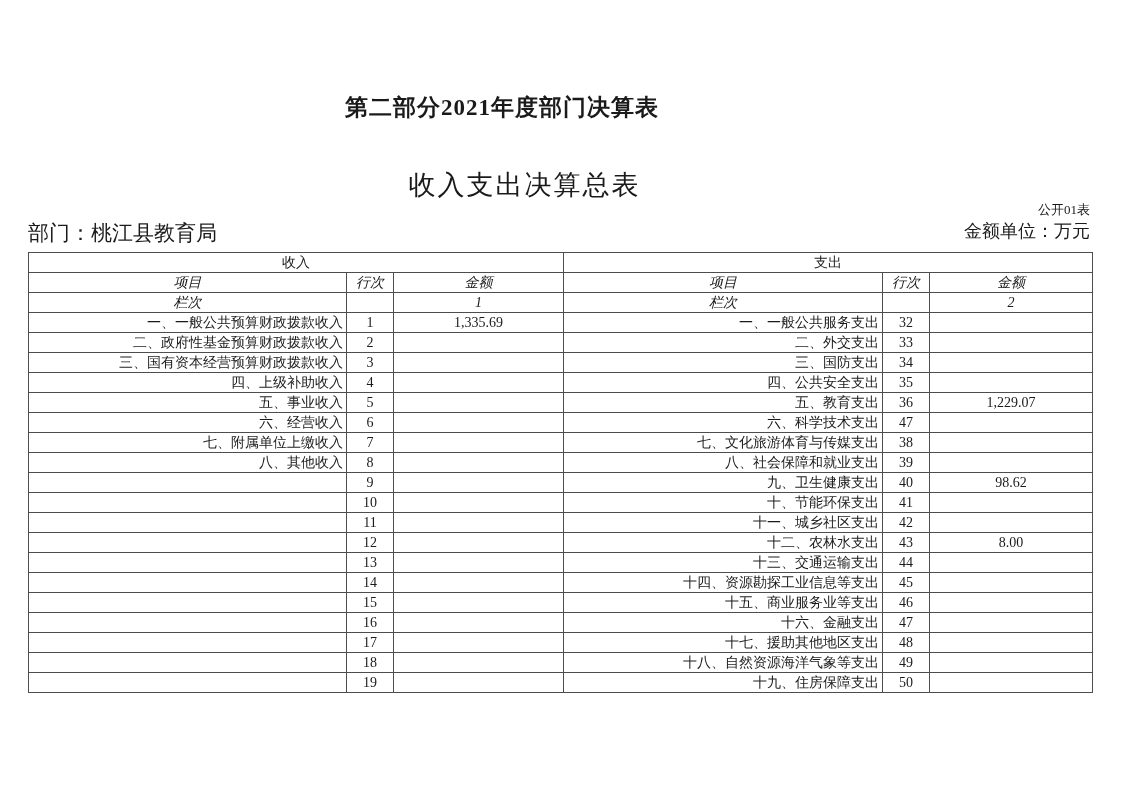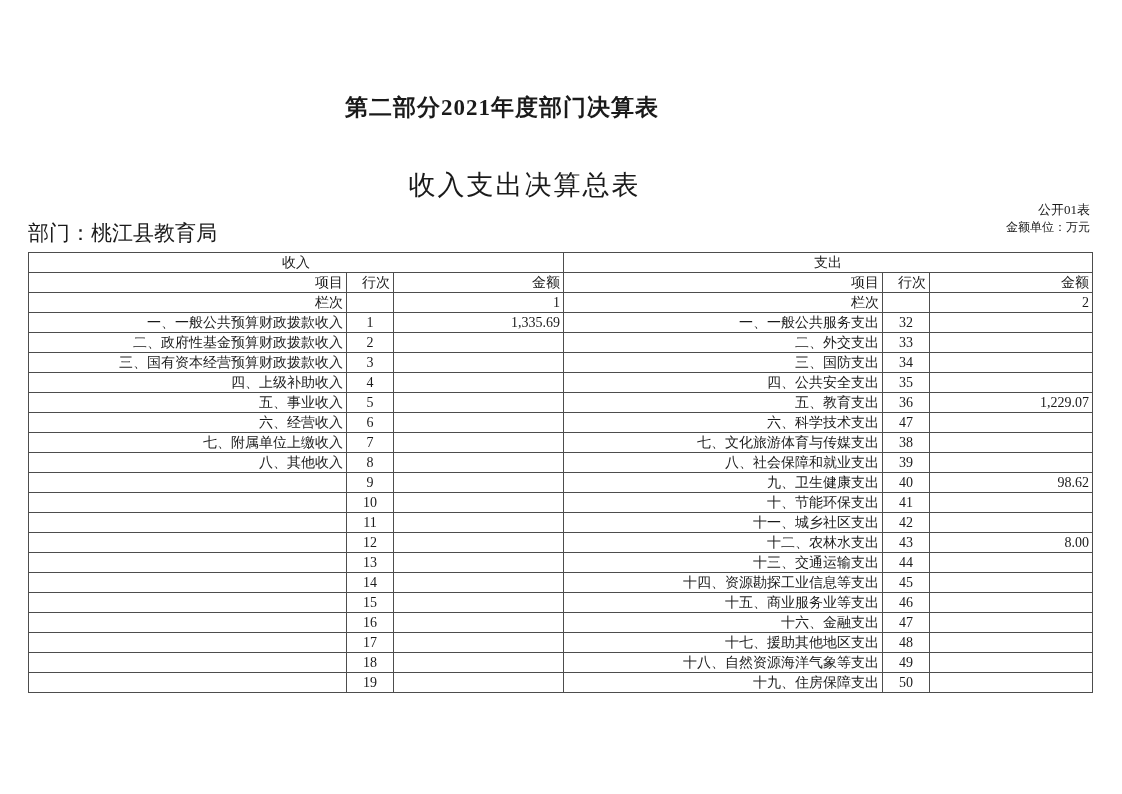--- a/index.html
+++ b/index.html
@@ -23,45 +23,45 @@
   .form-code {
     position: absolute; top: 201px; right: 32px;
     font-size: 13px;
   }
   .dept {
     position: absolute; top: 219px; left: 28px;
     font-size: 21px;
   }
   .unit {
     position: absolute; top: 219px; right: 32px;
-    font-size: 12px;
+    font-size: 18px;
   }
 
   table.main {
     position: absolute; top: 242px; left: 28px;
     width: 1064px;
     border-collapse: collapse;
     table-layout: fixed;
     margin-top: 10px;
   }
   table.main td {
     border: 1px solid #4d4d4d;
     height: 20px;
     font-size: 14px;
     line-height: 19px;
     padding: 0 3px;
     overflow: hidden;
     white-space: nowrap;
     vertical-align: middle;
   }
   td.section-head { text-align: center; font-size: 15px; }
-  td.col-head     { text-align: right; }
+  td.col-head     { text-align: center; font-style: italic; }
   td.c-item       { text-align: right; }
   td.c-line       { text-align: center; }
-  td.c-amt        { text-align: right; }
+  td.c-amt        { text-align: center; }
 </style>
 </head>
 <body>
 
 <div class="page">
 
   <div class="part-title">第二部分2021年度部门决算表</div>
   <div class="table-title">收入支出决算总表</div>
   <div class="form-code">公开01表</div>
   <div class="dept">部门：桃江县教育局</div>

